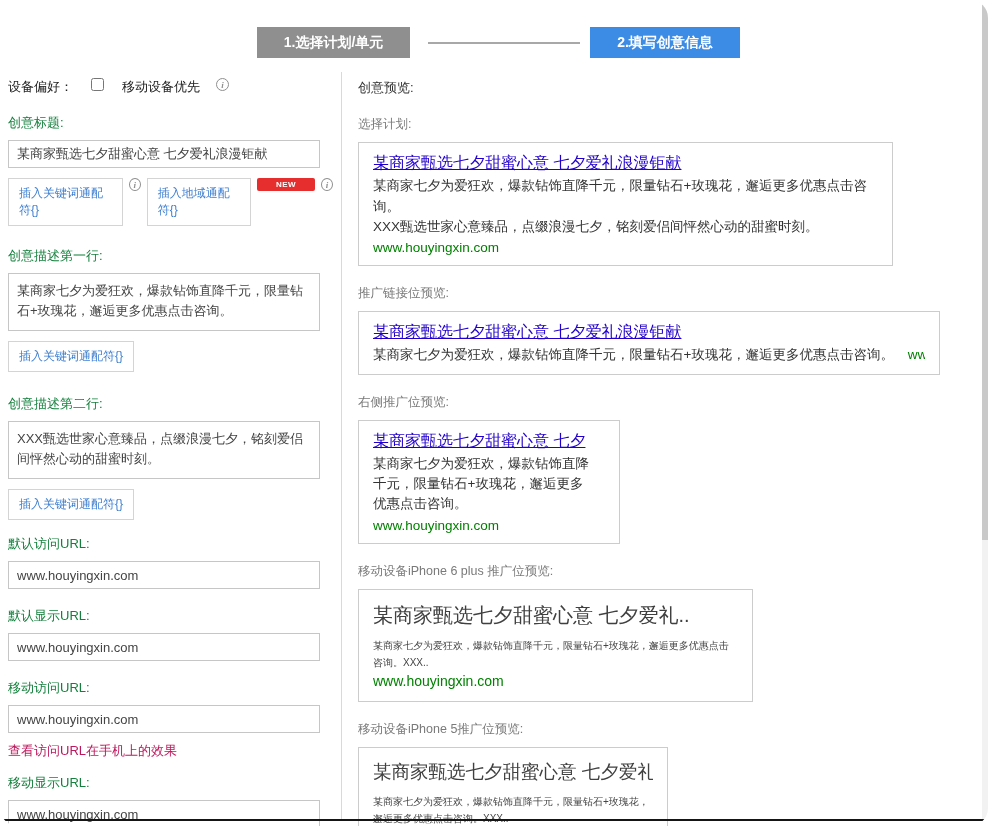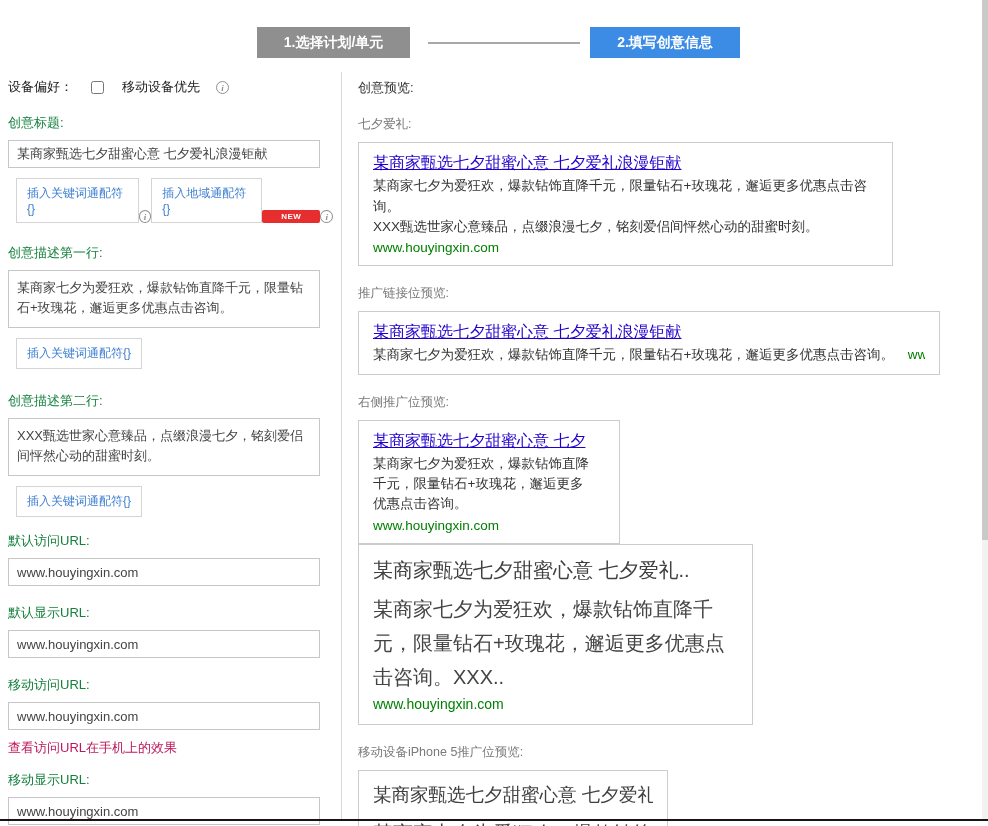--- a/index.html
+++ b/index.html
@@ -1,44 +1,44 @@
 <!DOCTYPE html>
 <html><head>
 <meta charset="utf-8">
 <style>
   * { margin:0; padding:0; box-sizing:border-box; }
   body { background:#fff; }
   #stage {
     position:relative; width:988px; height:826px; background:#fff; overflow:hidden;
-    font-family:"Liberation Sans","DejaVu Sans",sans-serif; color:#333;
+    font-family:"Liberation Sans","DejaVu Sans",sans-serif; color:#333;border-radius:18px;
   }
   
   .step-btn { position:absolute; top:27px; height:31px; line-height:31px; text-align:center;
     color:#fff; font-size:14px; font-weight:bold; }
   .step1 { left:257px; width:153px; background:#8f8f8f; }
   .step2 { left:590px; width:150px; background:#3c8be4; }
   .step-line { position:absolute; left:428px; top:42px; width:152px; height:2px; background:#a8a8a8; }
 
   
   .left-col  { position:absolute; left:8px; top:70px; width:325px; }
   .v-divider { position:absolute; left:341px; top:72px; height:748px; width:1px; background:#d9d9d9; }
   .right-col { position:absolute; left:358px; top:72px; width:624px; }
 
   
-  .pref-row { font-size:13px; color:#222; display:flex; align-items:center; gap:16px; margin-top:8px; }
+  .pref-row { font-size:13px; color:#222; display:flex; gap:16px; margin-top:8px; }
   .pref-row input { width:13px; height:13px; margin:0 2px; }
   .info-icon { display:inline-block; width:13px; height:13px; border:1px solid #8f8f8f; border-radius:50%;
     color:#8f8f8f; font-size:9px; line-height:12px; text-align:center; font-style:italic;
     font-family:"Liberation Serif",serif; font-weight:bold; }
   .f-label { font-size:13px; color:#15803d; margin:18px 0 8px; }
   .t-input { width:312px; height:28px; border:1px solid #c6c6c6; font-size:13px; color:#444;
     padding:0 8px; font-family:"Liberation Sans","DejaVu Sans",sans-serif; background:#fff; }
   .t-area { width:312px; min-height:58px; border:1px solid #c6c6c6; font-size:13px; color:#444;
     padding:7px 8px; line-height:1.55; background:#fff; cursor:text; }
-  .btn-row { display:flex; align-items:flex-end; margin-top:10px;margin-left:8px; }
+  .btn-row { display:flex; align-items:flex-start; gap:6px; margin-top:10px; }
   .insert-btn { display:inline-block; border:1px solid #d4d4d4; background:#fff; color:#3e7fd0;
     font-size:12px; padding:6px 10px; cursor:pointer; }
   .new-badge { background:#e62e2e; color:#fff; font-size:8px; font-weight:bold; padding:2px 19px;
     border-radius:2px; letter-spacing:.5px; }
   .blue-link { color:#be185d; font-size:13px; text-decoration:none; display:inline-block; margin-top:9px; cursor:pointer; }
 
   
   .pv-heading { font-size:13px; color:#333; margin-top:7px; }
   .pv-label { font-size:12.5px; color:#7a7a7a; margin:19px 0 9px; }
   .pv-card { border:1px solid #ccc; background:#fff; padding:9px 14px 10px; }
@@ -48,21 +48,21 @@
   .card4 { width:395px; padding:12px 14px; }
   .card5 { width:310px; padding:12px 14px; }
   .pv-title { color:#2200cc; font-size:16px; text-decoration:underline; line-height:1.4; cursor:pointer; display:inline-block; }
   .pv-desc { font-size:13.5px; color:#333; line-height:1.5; margin-top:2px; }
   .pv-url { font-size:13.5px; color:#008000; margin-top:3px; }
   .pv-inline { white-space:nowrap; overflow:hidden; margin-top:2px; font-size:13.5px; }
   .pv-inline .d { color:#333; }
   .pv-inline .u { color:#008000; margin-left:10px; }
   .m-title { color:#404040; font-size:20px; line-height:1.3; white-space:nowrap; overflow:hidden; cursor:pointer; }
   .m-title-s { font-size:18.5px; }
-  .m-desc { font-size:20px; color:#454545; line-height:1.7; margin-top:9px; }
+  .m-desc { font-size:10px; color:#454545; line-height:1.7; margin-top:9px; }
   .m-url { font-size:14px; color:#008000; margin-top:2px; }
 
   
   .bottom-line { position:absolute; left:0; top:819px; width:988px; height:2px; background:#151515; }
   .scrollbar { position:absolute; right:0; top:0; width:6px; height:819px; background:#f2f2f2; }
   .scroll-thumb { position:absolute; right:0; top:0; width:6px; height:540px; background:#c9c9c9; }
 </style>
 </head>
 <body>
 
@@ -121,21 +121,21 @@
 
     
 
     
   </div>
 
   <div class="right-col">
 
     <div class="pv-heading">创意预览:</div>
 
-    <div class="pv-label">七夕爱礼:</div>
+    <div class="pv-label">选择计划:</div>
     <div class="pv-card card1">
       <span class="pv-title">某商家甄选七夕甜蜜心意 七夕爱礼浪漫钜献</span>
       <div class="pv-desc">某商家七夕为爱狂欢，爆款钻饰直降千元，限量钻石+玫瑰花，邂逅更多优惠点击咨询。</div>
       <div class="pv-desc" style="margin-top:0">XXX甄选世家心意臻品，点缀浪漫七夕，铭刻爱侣间怦然心动的甜蜜时刻。</div>
       <div class="pv-url">www.houyingxin.com</div>
     </div>
 
     <div class="pv-label">推广链接位预览:</div>
     <div class="pv-card card2">
       <span class="pv-title">某商家甄选七夕甜蜜心意 七夕爱礼浪漫钜献</span>
@@ -145,20 +145,21 @@
       </div>
     </div>
 
     <div class="pv-label">右侧推广位预览:</div>
     <div class="pv-card card3">
       <span class="pv-title">某商家甄选七夕甜蜜心意 七夕</span>
       <div class="pv-desc">某商家七夕为爱狂欢，爆款钻饰直降千元，限量钻石+玫瑰花，邂逅更多优惠点击咨询。</div>
       <div class="pv-url">www.houyingxin.com</div>
     </div>
 
+    <div class="pv-label">移动设备iPhone 6 plus 推广位预览:</div>
     <div class="pv-card card4">
       <div class="m-title">某商家甄选七夕甜蜜心意 七夕爱礼..</div>
       <div class="m-desc">某商家七夕为爱狂欢，爆款钻饰直降千元，限量钻石+玫瑰花，邂逅更多优惠点击咨询。XXX..</div>
       <div class="m-url">www.houyingxin.com</div>
     </div>
 
     <div class="pv-label">移动设备iPhone 5推广位预览:</div>
     <div class="pv-card card5">
       <div class="m-title m-title-s">某商家甄选七夕甜蜜心意 七夕爱礼..</div>
       <div class="m-desc">某商家七夕为爱狂欢，爆款钻饰直降千元，限量钻石+玫瑰花，邂逅更多优惠点击咨询。XXX..</div>

